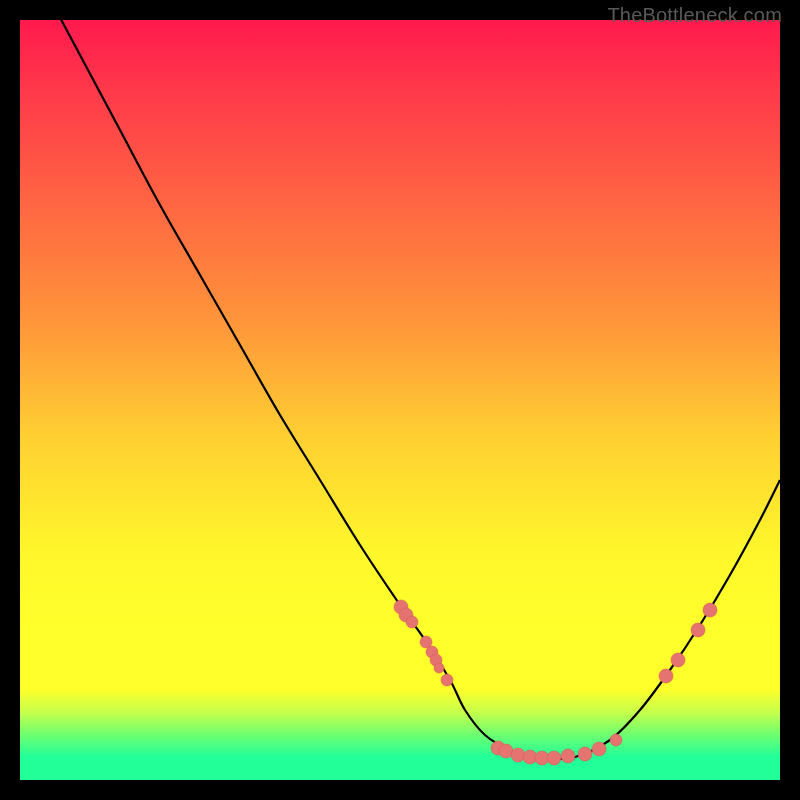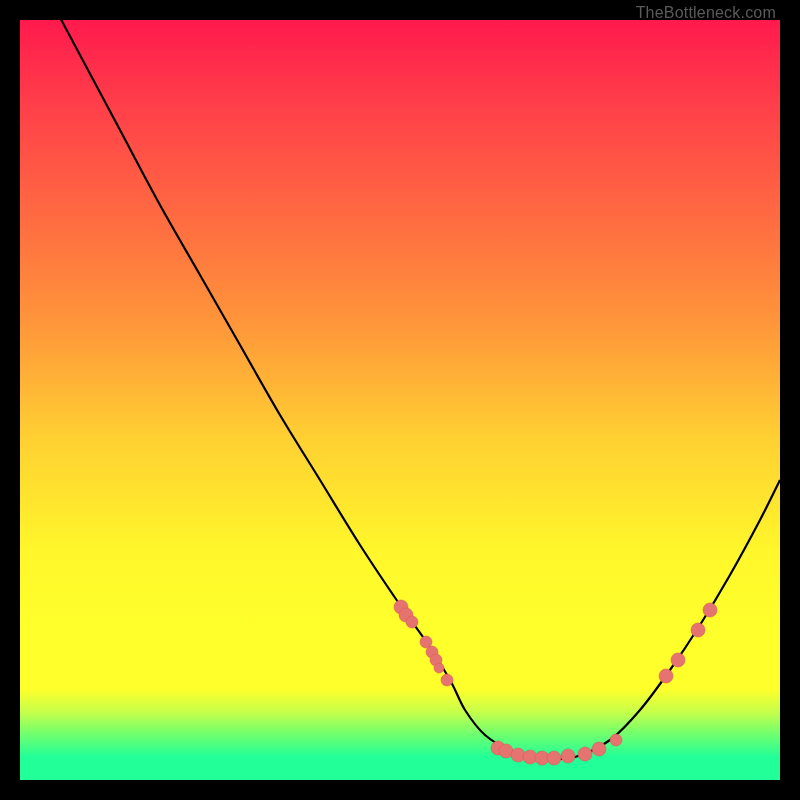--- a/index.html
+++ b/index.html
@@ -45,23 +45,23 @@
       #ffff2b 88%,
       #c8ff4a 91%,
       #6fff6f 94%,
       #22ff99 97%,
       #22ff99 100%
     );
   }
   .watermark {
     position: absolute;
     top: 4px;
-    right: 24px;
+    right: 18px;
     color: #5a5a5a;
-    font-size: 16px;
+    font-size: 20px;
     font-weight: 500;
     letter-spacing: 0.2px;
     z-index: 5;
     text-align: right;
   }
   svg.curve {
     position: absolute;
     left: 0;
     top: 0;
     width: 100%;

